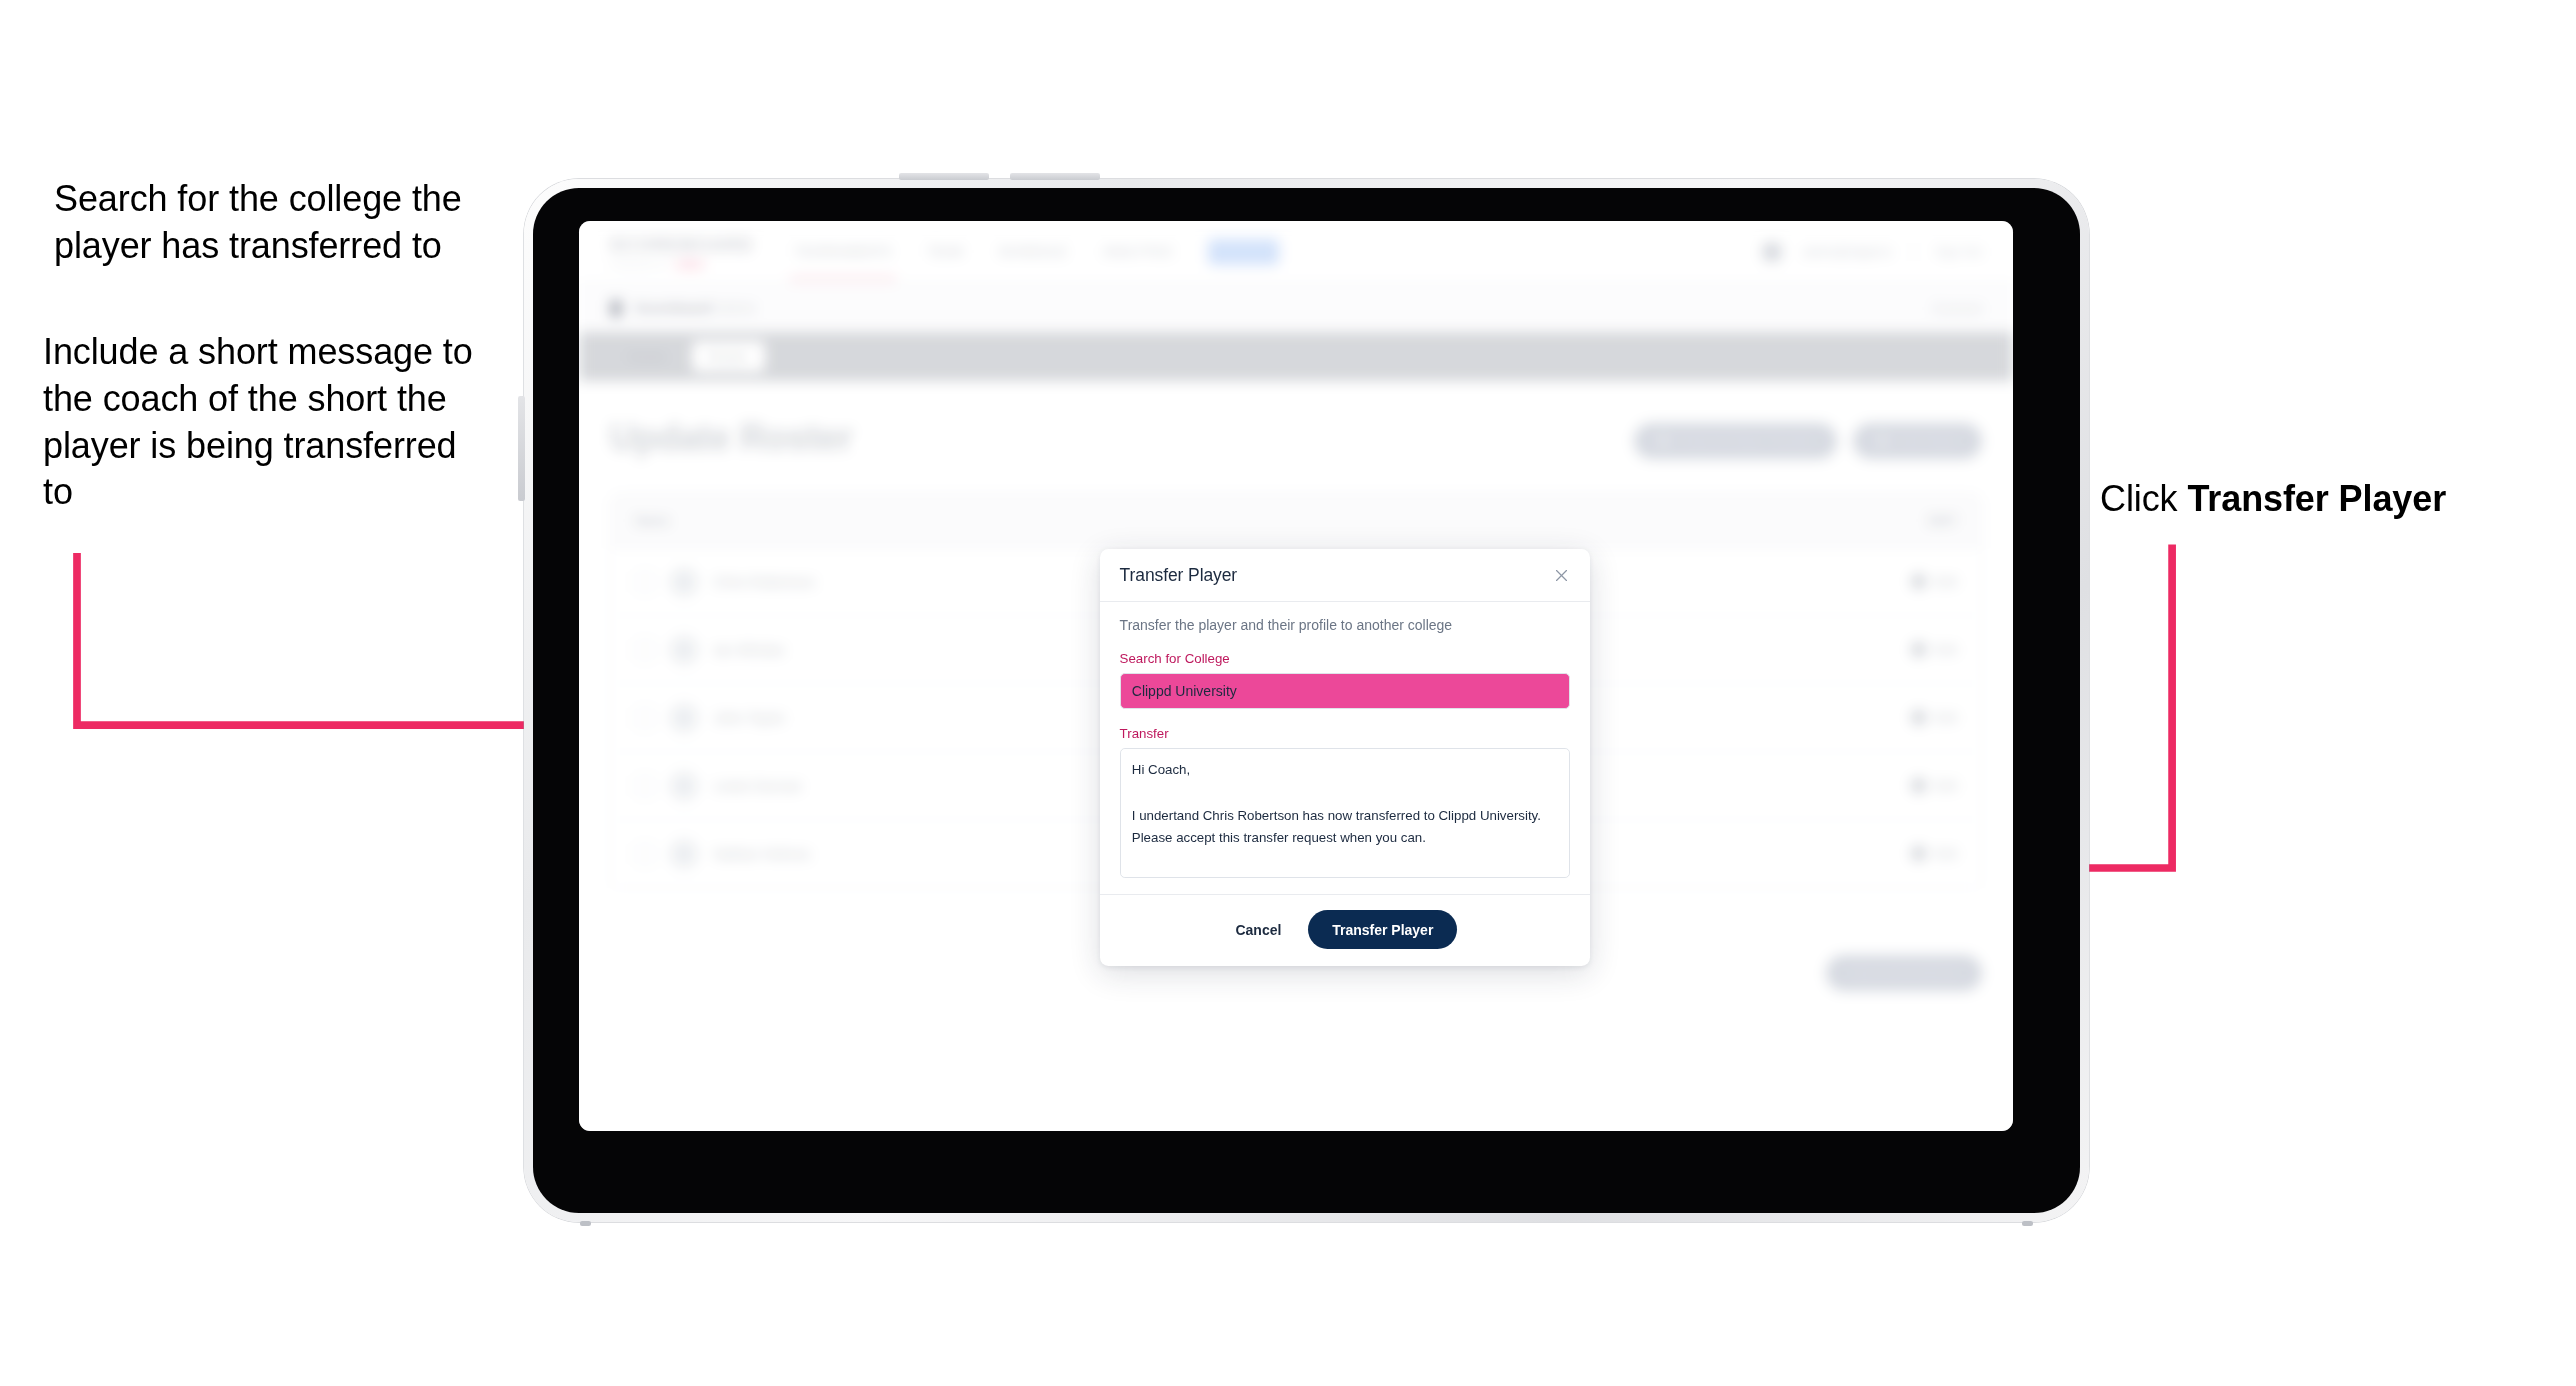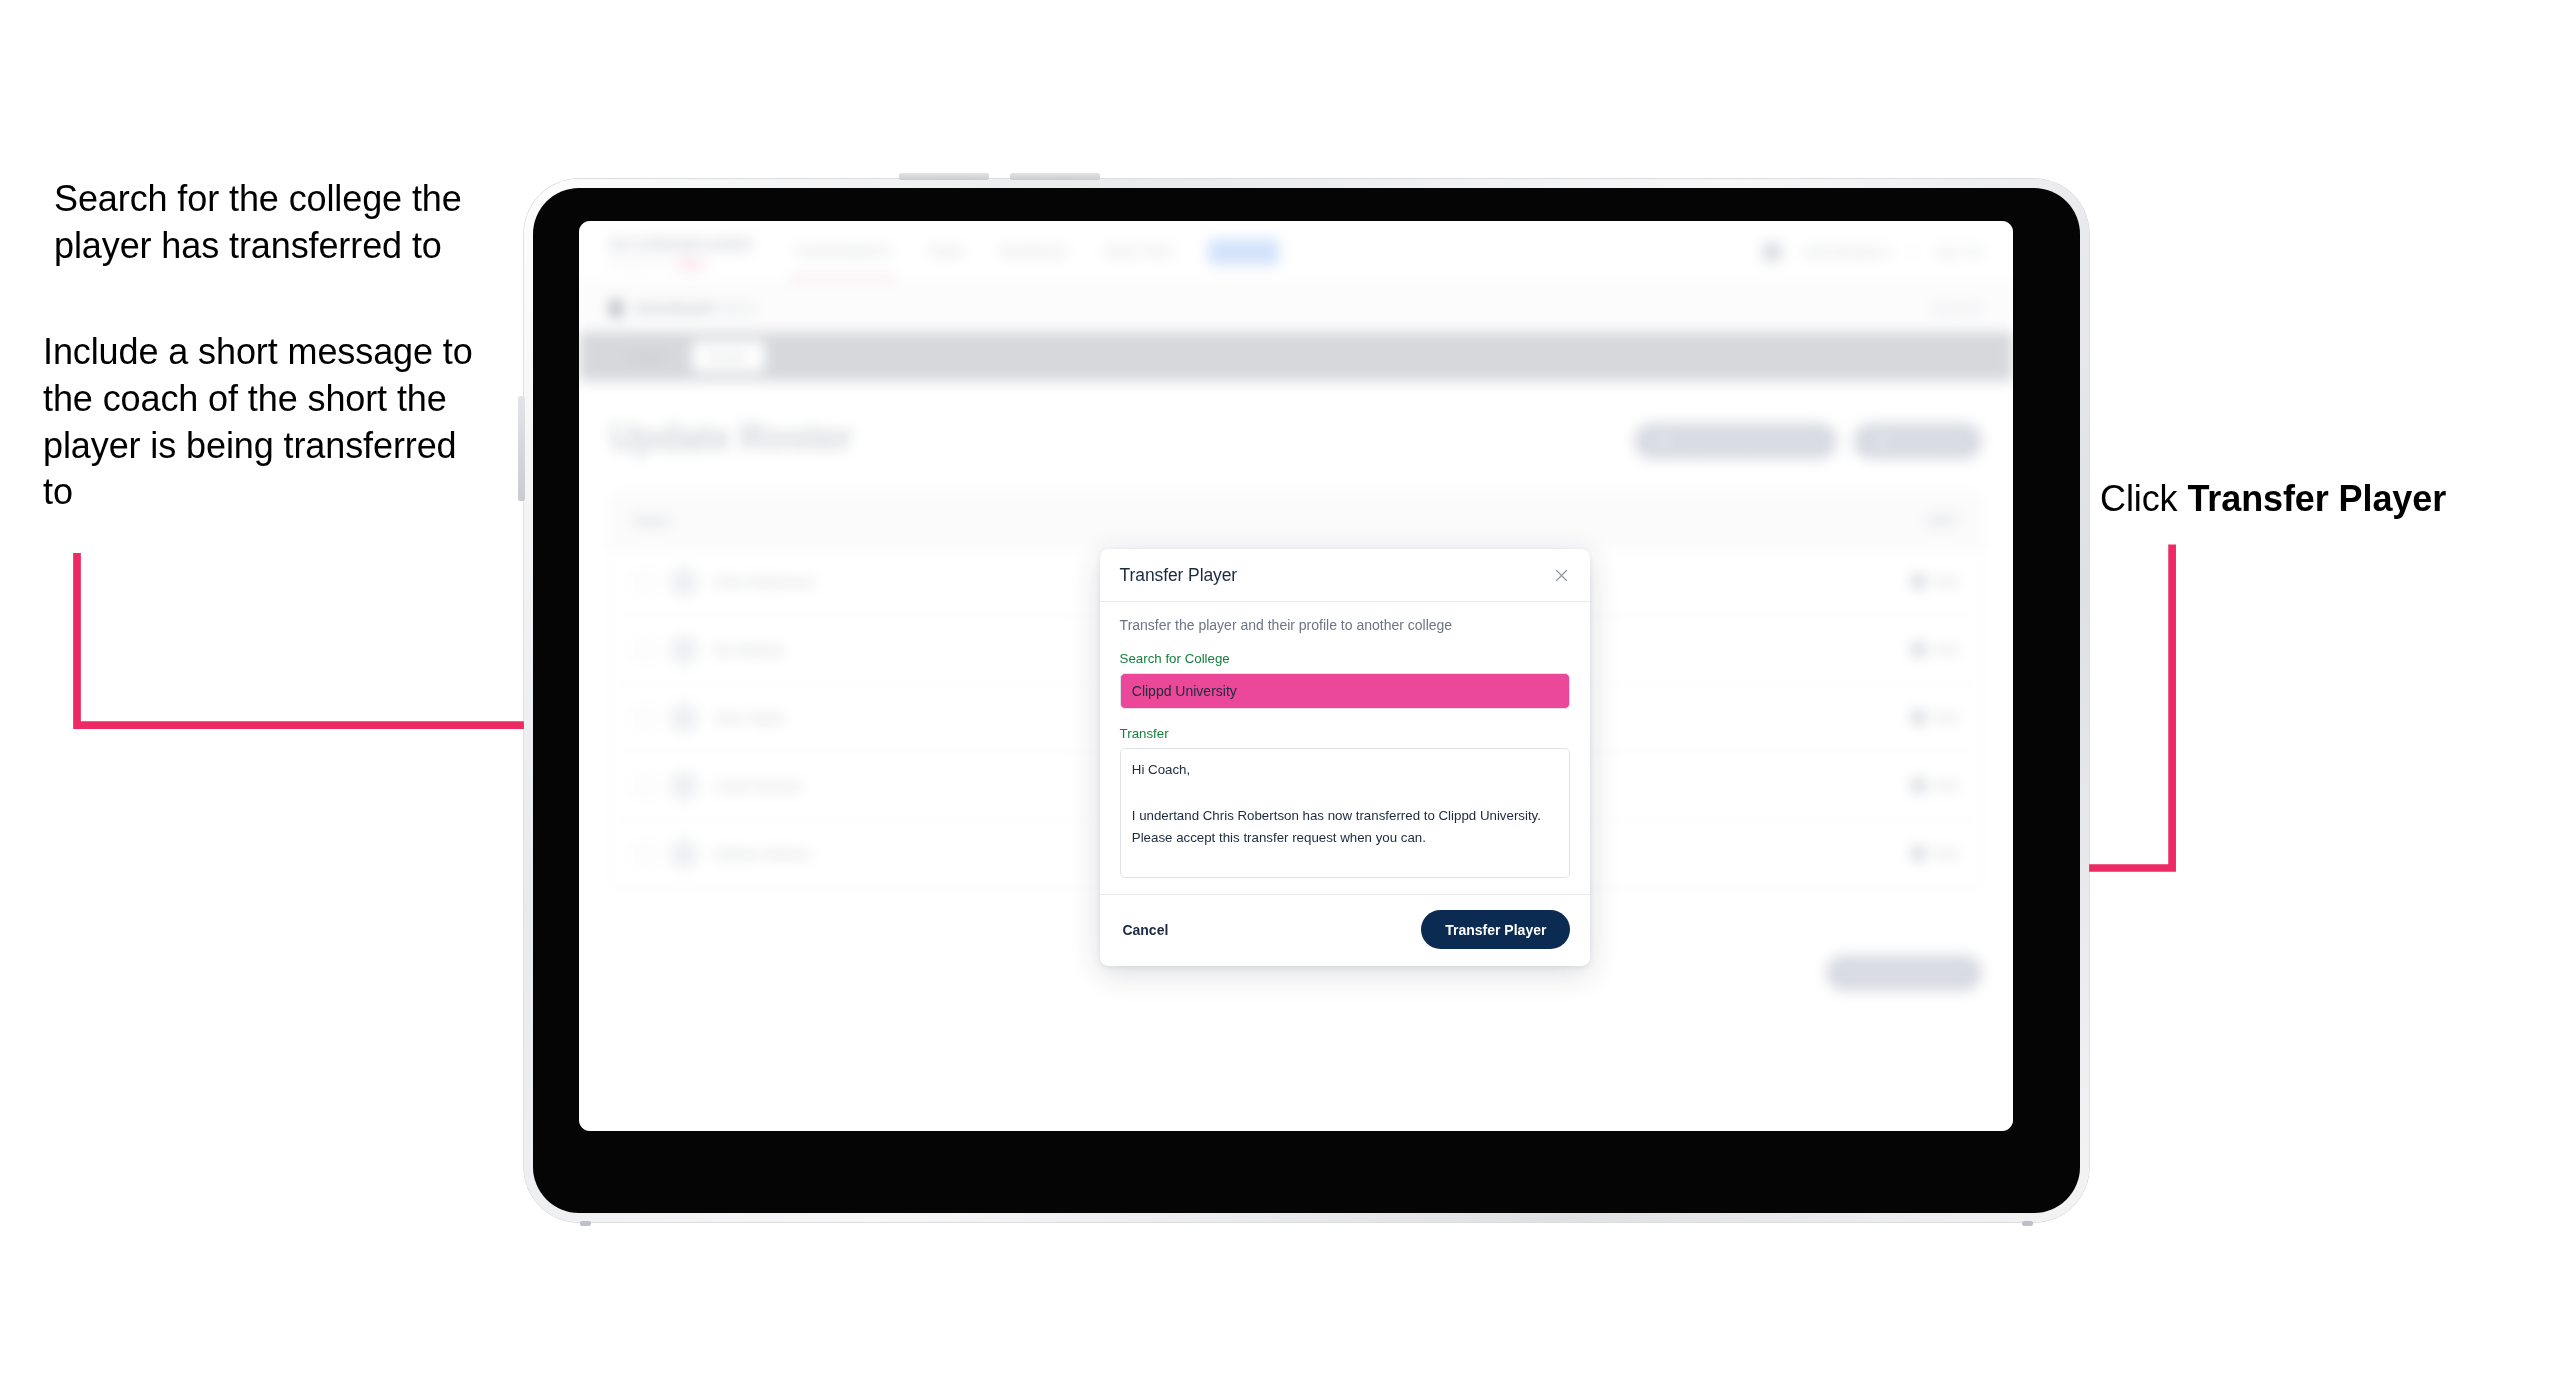--- a/index.html
+++ b/index.html
@@ -355,21 +355,21 @@
   }
   #modal-close svg { display: block; }
   #modal-body { padding: 15.4px 19.6px 14px 19.6px; }
   .modal-subtitle {
     font-size: 14px;
     color: #6b7585;
     margin-bottom: 18px;
   }
   .field-label {
     font-size: 13.3px;
-    color: #15803d;
+    color: #be185d;
     margin-bottom: 7px;
   }
   .text-input {
     width: 100%;
     box-sizing: border-box;
     height: 36px;
     border: 0.7px solid #dfe3e9;
     border-radius: 4.9px;
     padding: 0 11.2px;
     font-size: 14px;
@@ -390,21 +390,21 @@
     line-height: 1.72;
     color: #1c2a3f;
     font-family: "Liberation Sans", sans-serif;
     resize: none;
     outline: none;
     background: #fff;
   }
   #modal-footer {
     display: flex;
     align-items: center;
-    justify-content: space-between;
+    justify-content: center;
     gap: 24px;
     padding: 15.4px 19.6px 17px 19.6px;
     border-top: 0.7px solid #e9ebef;
   }
   #modal-cancel {
     font-size: 14px;
     color: #1c2a3f;
     font-weight: bold;
     background: none;
     border: none;

